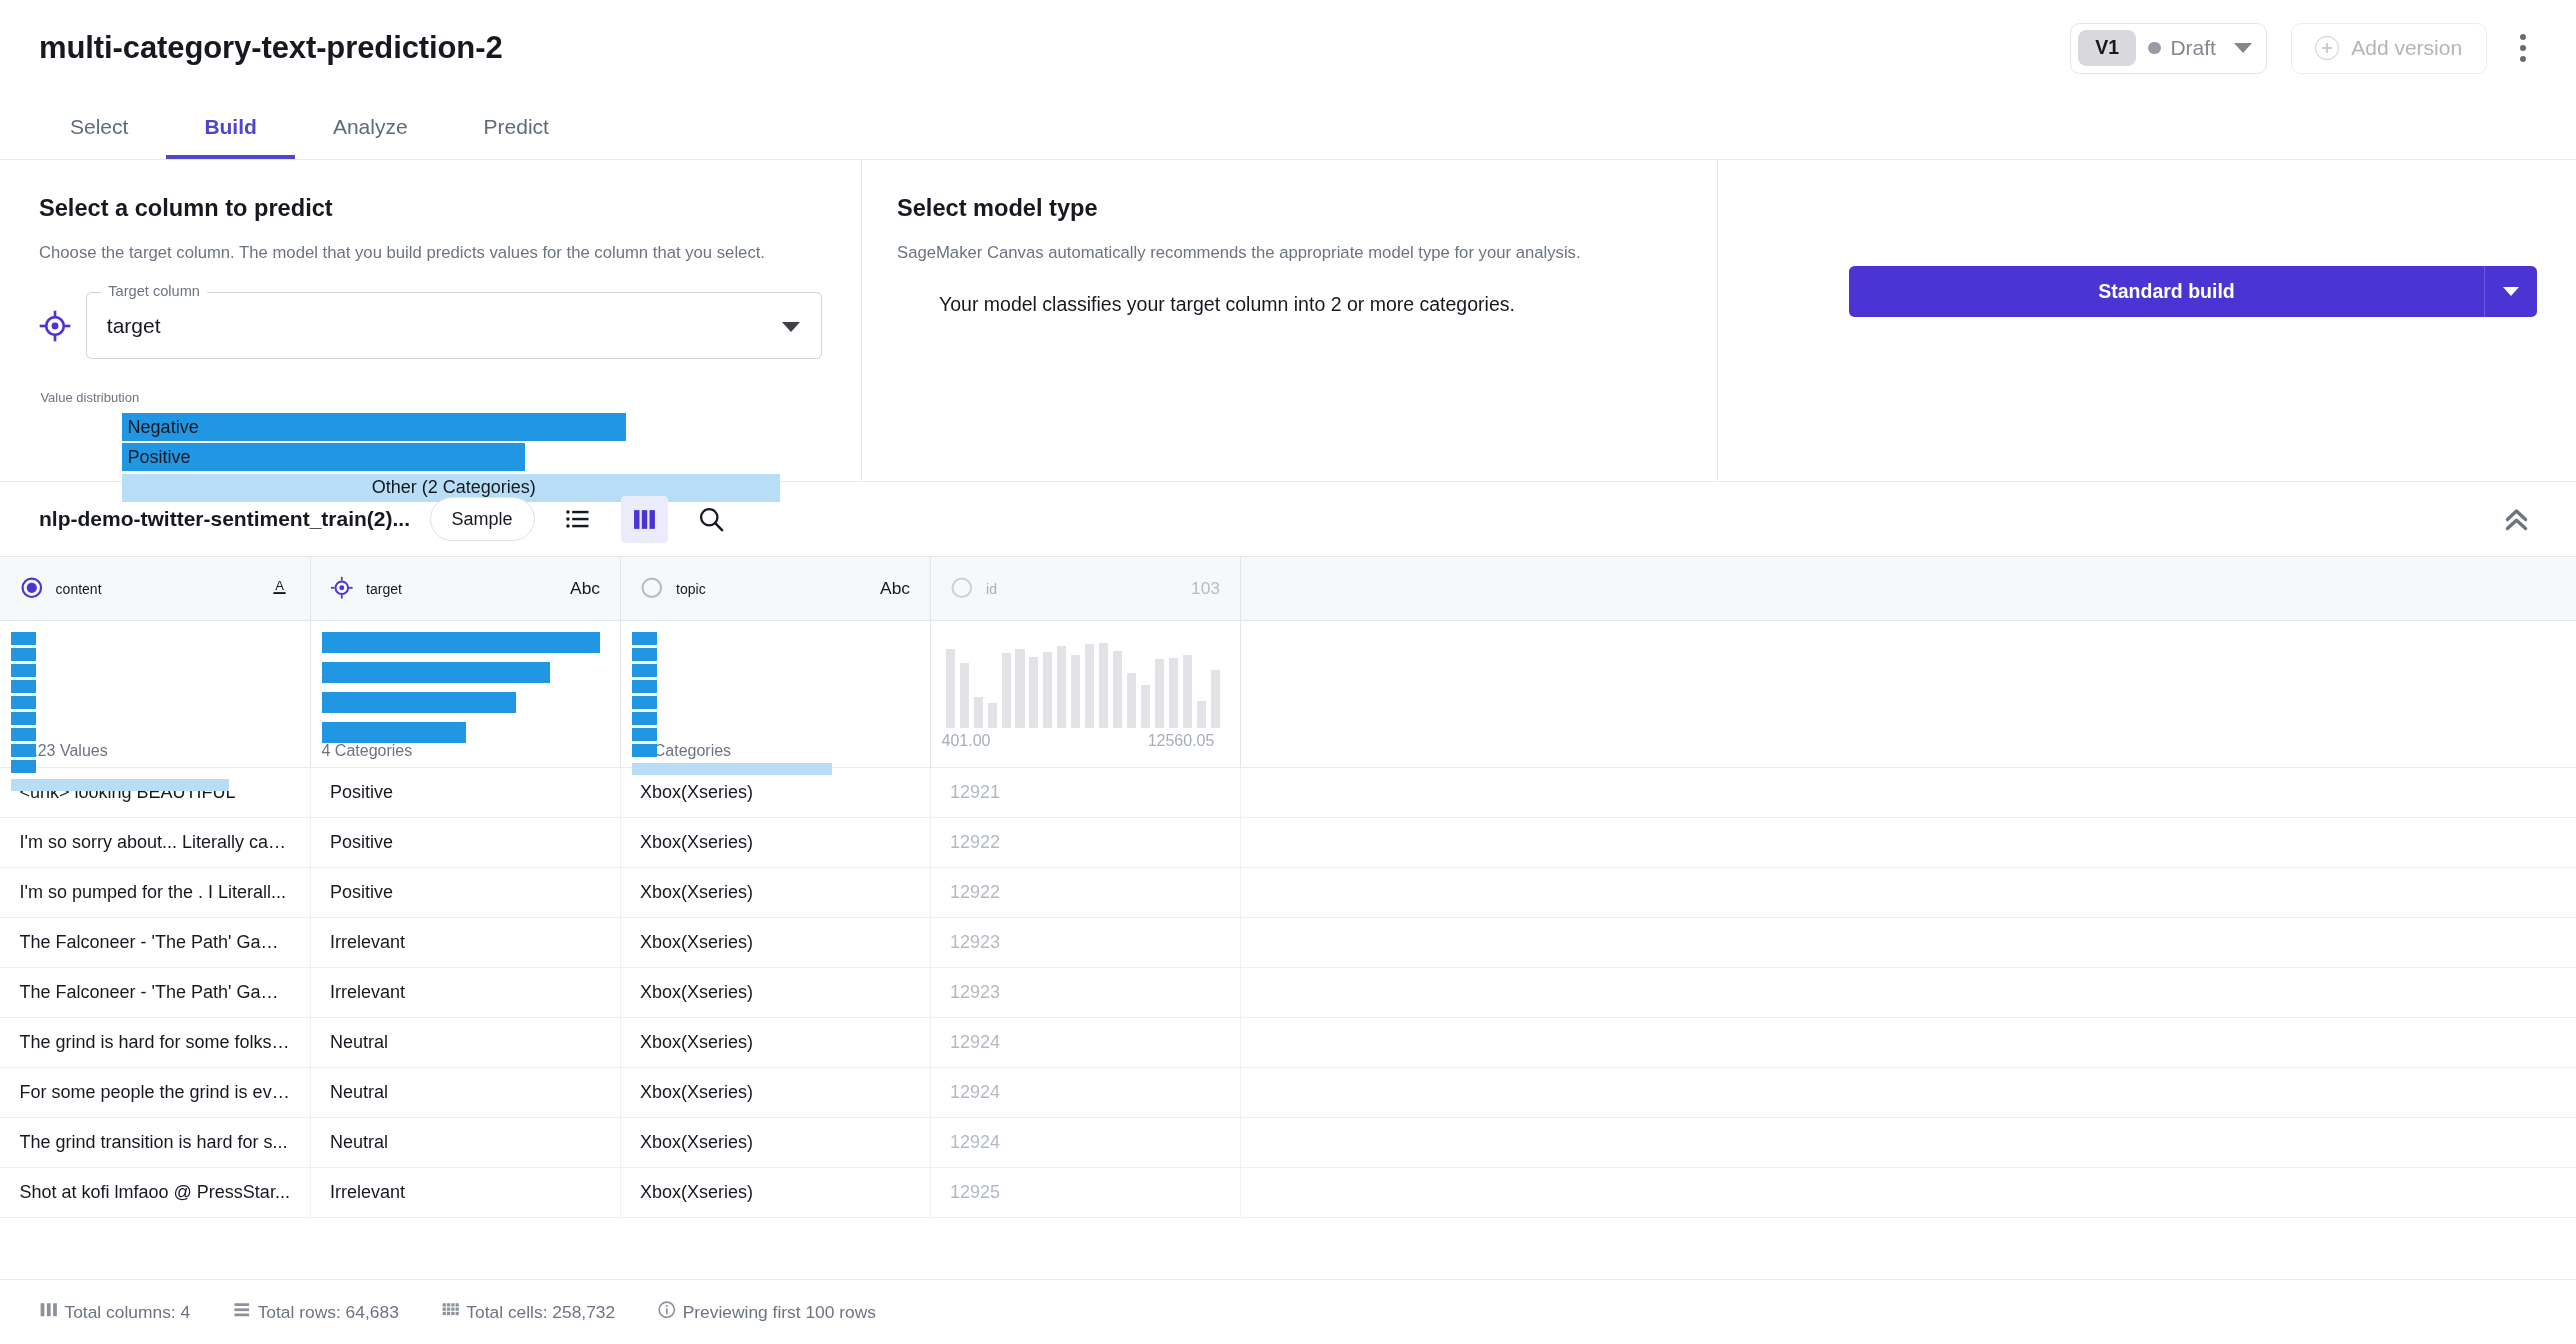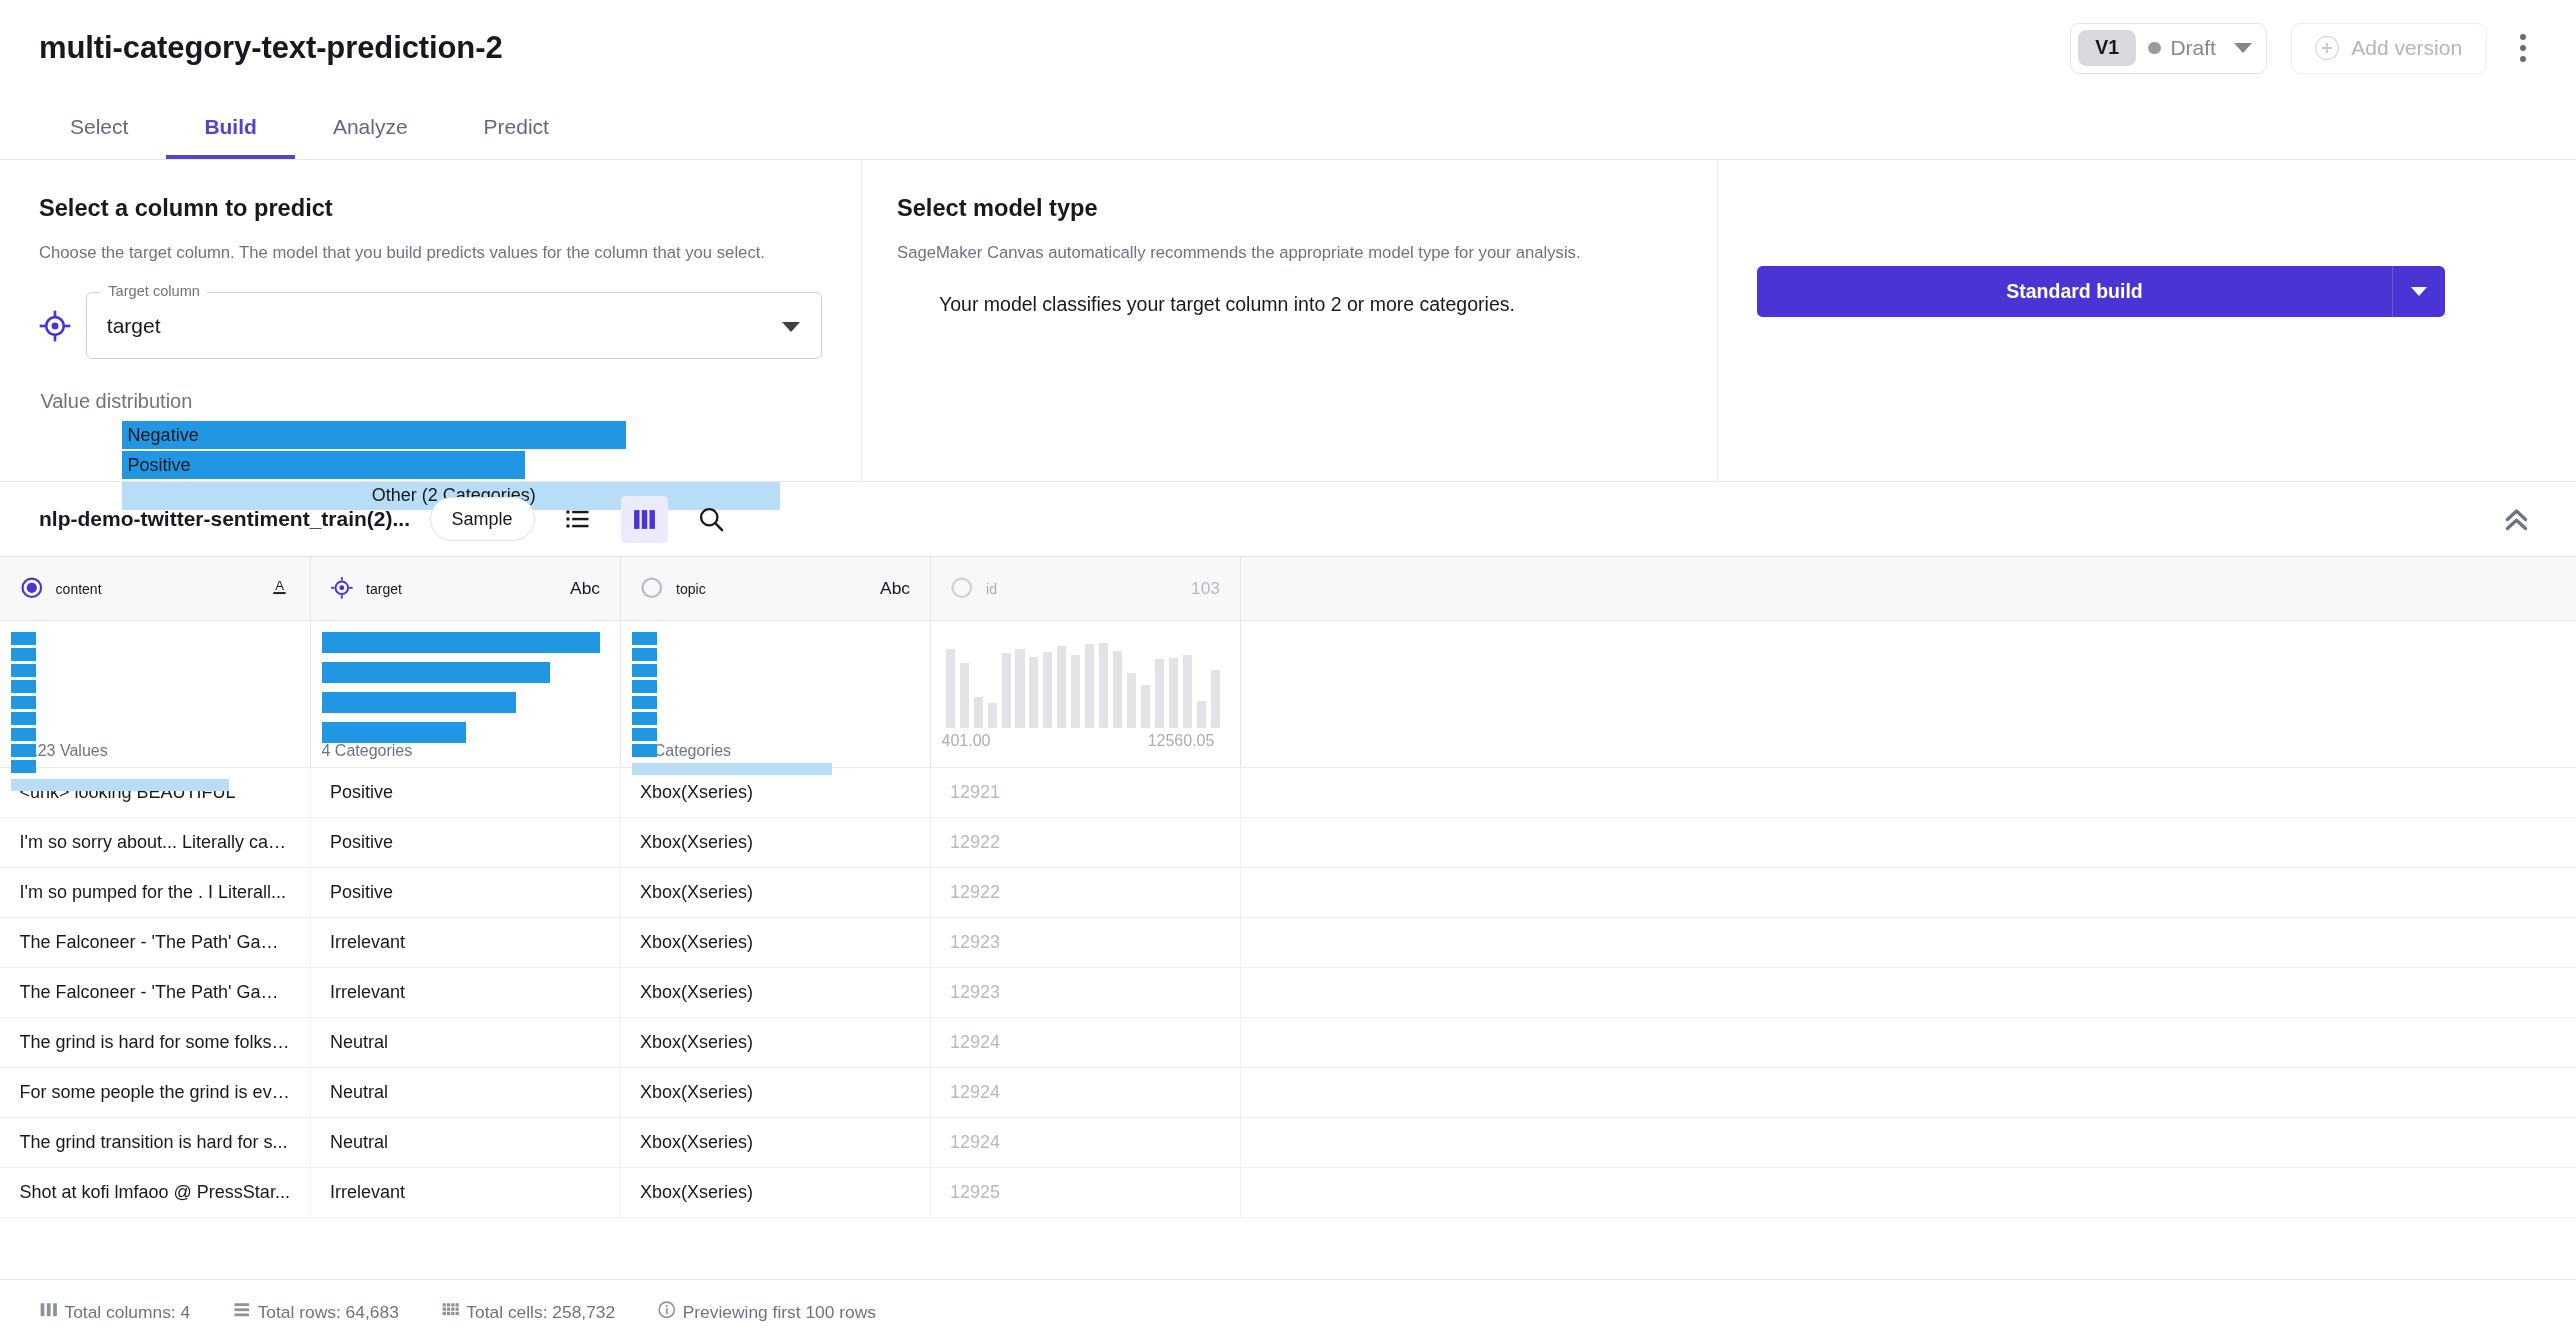--- a/index.html
+++ b/index.html
@@ -69,42 +69,42 @@
     font-size: 21px; color:#5f6b7a; padding: 0 38px 18px 38px;
     border-bottom: 4.2px solid transparent; line-height: 1;
   }
   .tab.active { color:#5145cd; font-weight: bold; border-bottom-color:#5145cd; }
 
   
   .build-row { display:flex; height: 321px; }
   .panel { padding: 35px 39px 0 39px; }
   .panel-a { width: 862px; border-right: 1.4px solid #e9e9ed; }
   .panel-b { width: 856px; border-right: 1.4px solid #e9e9ed; padding-left: 35px;}
-  .panel-c { flex: 1; display:flex; align-items:flex-start; justify-content:flex-start; padding-top: 106px;}
+  .panel-c { flex: 1; display:flex; align-items:flex-start; justify-content:flex-end; padding-top: 106px;}
   .panel-h { font-size: 23.6px; font-weight: bold; color:#16191f; margin: 0 0 19.5px 0; }
   .panel-sub { font-size: 16.7px; color:#6c7481; margin: 0 0 28px 0; line-height:1.35; }
 
   .target-row { display:flex; align-items:center; gap: 15.3px; }
   .target-icon { flex: none; width: 32px; height: 32px; }
   .select-wrap {
     position: relative; flex:1; height: 67px;
     border: 1.4px solid #d0d0d6; border-radius: 5.6px; background:#fff;
   }
   .select-legend {
     position:absolute; top: -9.7px; left: 14px; background:#fff; padding: 0 7px;
     font-size: 14.6px; color:#6c7481;
   }
   .select-value { font-size: 21px; color:#16191f; padding: 21px 0 0 19.5px; }
   .select-caret {
     position:absolute; right: 21px; top: 29px;
     width:0;height:0;border-left:9px solid transparent;border-right:9px solid transparent;
     border-top:10.4px solid #3f3f46;
   }
 
-  .vd-label { font-size: 20px; color:#6c7481; margin: 31px 0 8.3px 1.4px; }
+  .vd-label { font-size: 13px; color:#6c7481; margin: 31px 0 8.3px 1.4px; }
   .vd-bars { margin-left: 43px; padding-left: 40px; }
   .vd-bar {
     height: 28px; margin-bottom: 2.1px; display:flex; align-items:center;
     font-size: 18px; color:#16191f; padding-left: 5.6px; white-space: nowrap;
   }
 
   .mt-row { display:flex; align-items:center; gap: 18px; margin-top: 7px; }
   .bulb { width: 31px; height: 31px; flex:none; }
   .mt-name { font-size: 21px; color:#16191f; }
   .mt-desc { font-size: 19.5px; color:#16191f; margin: 29px 0 0 42px; }

